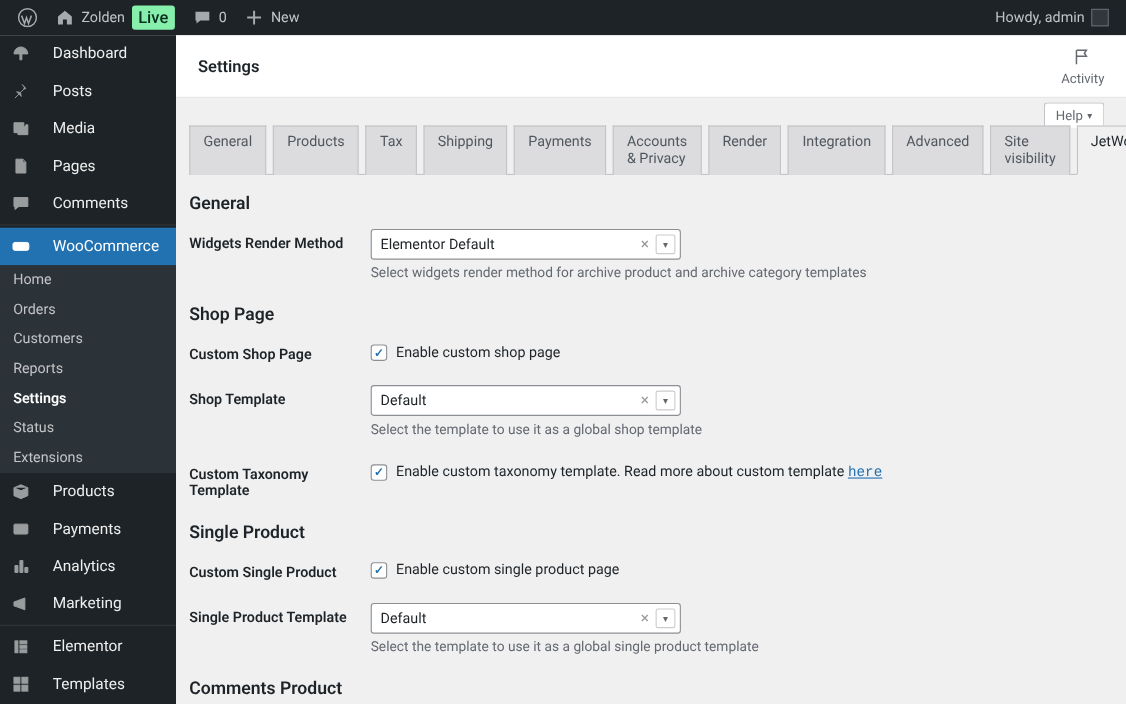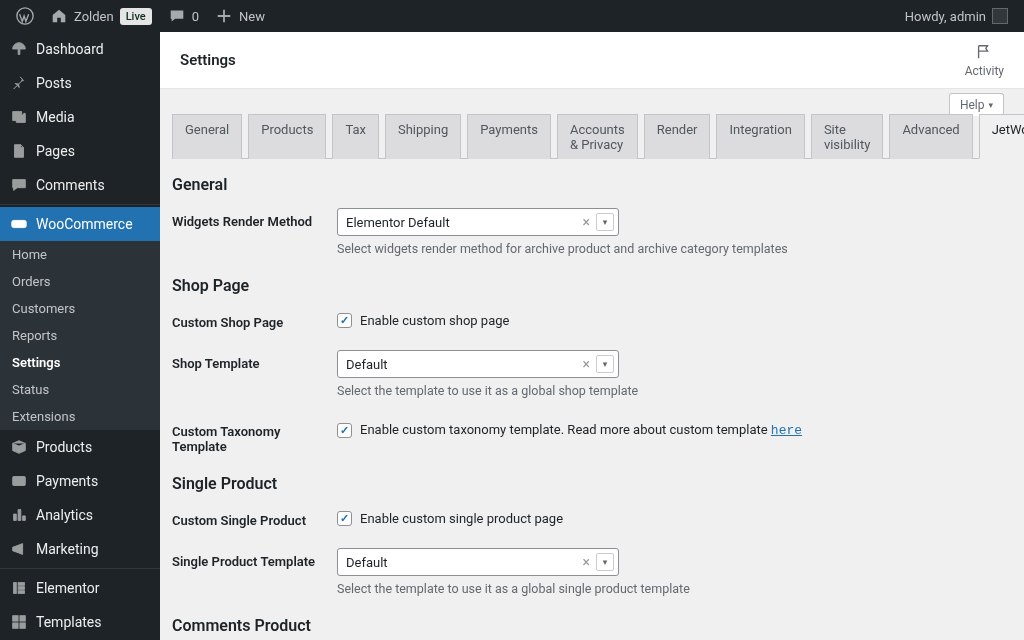--- a/index.html
+++ b/index.html
@@ -3,30 +3,30 @@
 <meta charset="utf-8">
 <style>
 * { box-sizing: border-box; margin: 0; padding: 0; }
 body { font-family: -apple-system, BlinkMacSystemFont, "Segoe UI", Roboto, sans-serif; font-size: 13px; color: #1d2327; background: #f0f0f1; width:1024px; height:640px; overflow:hidden; }
 
 
 .adminbar { height: 32px; background: #1d2327; color: #c3c4c7; display: flex; align-items: center; padding: 0 8px; font-size: 13px; justify-content: space-between; }
 .adminbar-left, .adminbar-right { display: flex; align-items: flex-start; gap: 0; }
 .adminbar-item { display: flex; align-items: center; gap: 6px; padding: 0 8px; height: 32px; cursor: pointer; }
 .adminbar-item svg { width: 18px; height: 18px; fill: #a7aaad; }
-.live-badge { background: #e5e5e5; color: #0a2e1f; font-size: 11px; padding: 2px 6px; border-radius: 3px; font-weight:500; }
+.live-badge { background: #86efac; color: #0a2e1f; font-size: 15px; padding: 2px 6px; border-radius: 3px; font-weight:500; }
 .howdy-avatar { width:16px; height:16px; border:1px solid #646970; display:inline-block; background:#32373c; }
 
 
 .wrap { display: flex; height: calc(640px - 32px); }
 .sidebar { width: 160px; background: #1d2327; color: #c3c4c7; font-size: 14px; display:flex; flex-direction:column; }
 .content { flex: 1; display:flex; flex-direction:column; overflow:hidden; }
 
 
-.menu-item { display: flex; align-items: center; gap: 8px; padding: 8px 10px; cursor: pointer; color:#eee; position:relative; }
+.menu-item { display: flex; align-items: center; gap: 20px; padding: 8px 10px; cursor: pointer; color:#eee; position:relative; }
 .menu-item.top { font-size:14px; }
 .menu-item.current { background: #2271b1; color: #fff; }
 .menu-item.current::after { content:''; position:absolute; right:-8px; top:50%; transform:translateY(-50%); border:8px solid transparent; border-right-color:#f0f0f1; }
 .menu-item svg { width: 18px; height: 18px; fill: currentColor; opacity:0.6; flex-shrink:0; }
 .menu-item.current svg { opacity:1; }
 .submenu { background: #2c3338; }
 .submenu .sub-item { padding: 6px 12px; font-size: 13px; color: #c3c4c7; cursor: pointer; }
 .submenu .sub-item.active { color: #fff; font-weight: 600; }
 .menu-sep { border-top:1px solid #32373c; margin:2px 0; }
 
@@ -212,22 +212,22 @@
 
       <div class="nav-tabs" id="tabs">
           <div class="nav-tab">General</div>
           <div class="nav-tab">Products</div>
           <div class="nav-tab">Tax</div>
           <div class="nav-tab">Shipping</div>
           <div class="nav-tab">Payments</div>
           <div class="nav-tab">Accounts &amp; Privacy</div>
           <div class="nav-tab">Render</div>
           <div class="nav-tab">Integration</div>
+          <div class="nav-tab">Advanced</div>
           <div class="nav-tab">Site visibility</div>
-          <div class="nav-tab">Advanced</div>
           <div class="nav-tab active">JetWooBuilder</div>
         </div>
 
       <h2 class="section">General</h2>
       <div class="form-row">
         <div class="label">Widgets Render Method</div>
         <div class="field">
           <div class="select2">
             <span>Elementor Default</span>
             <span style="display:flex;align-items:center;gap:2px;">

